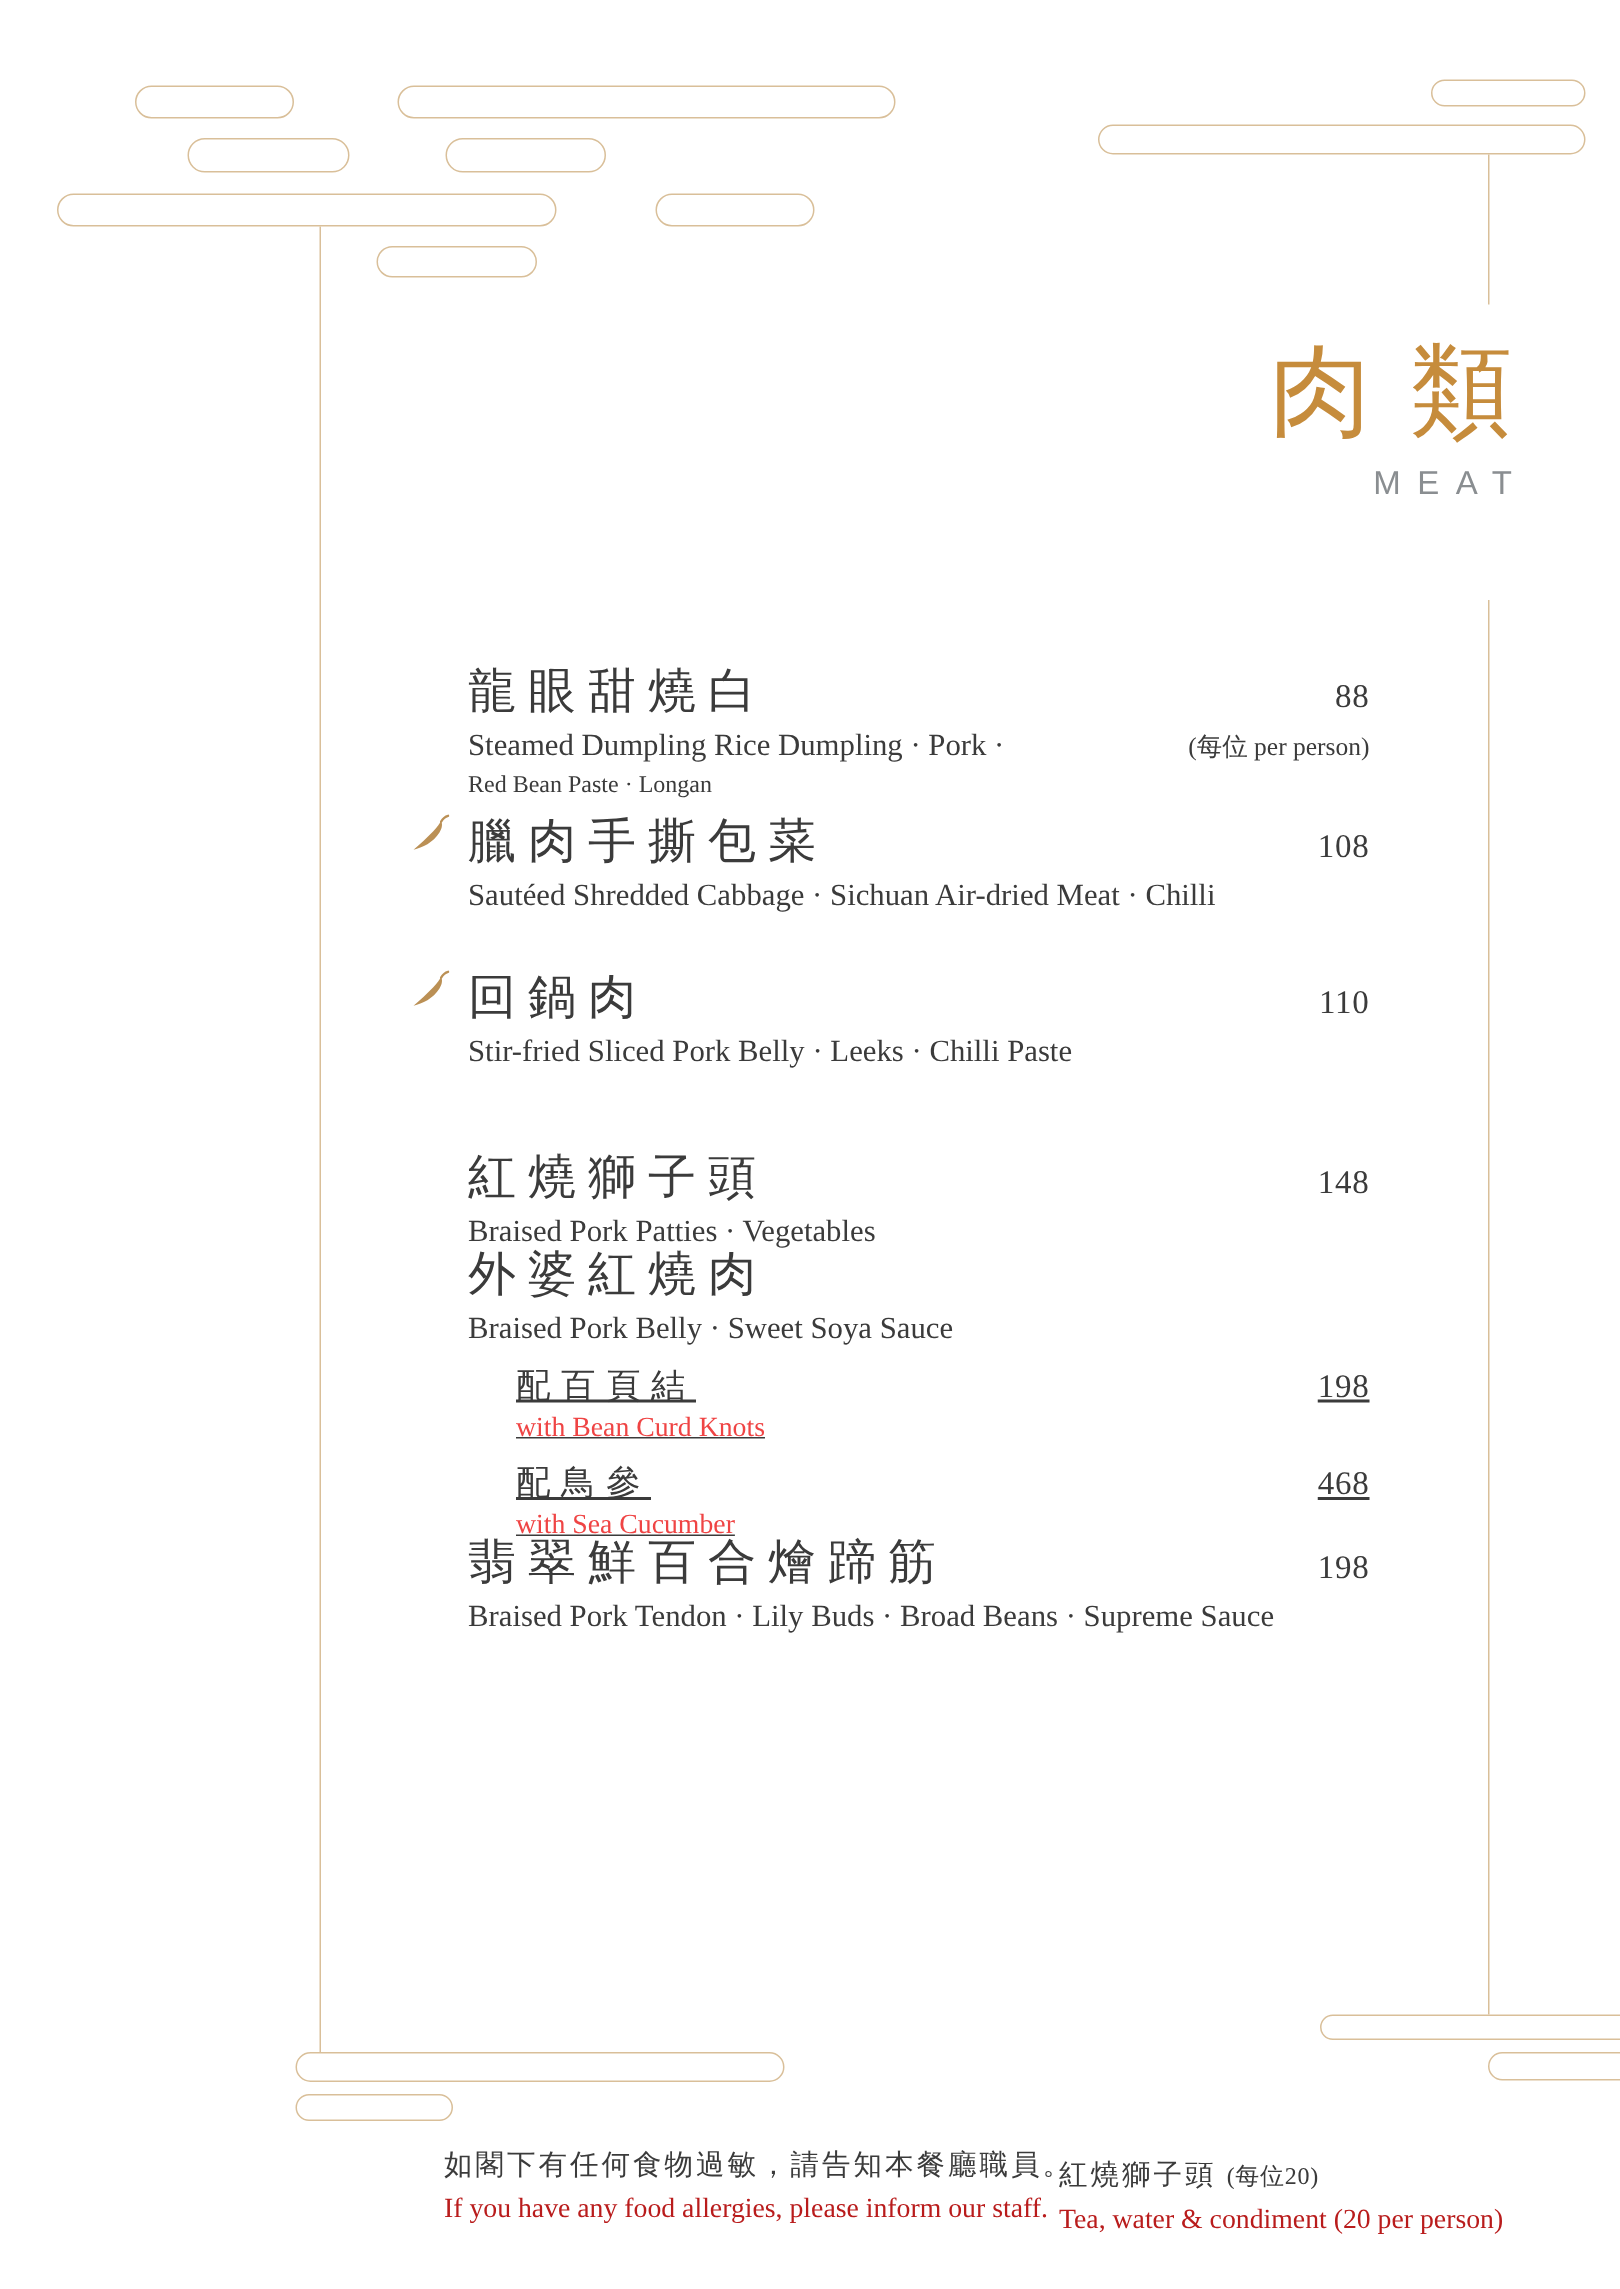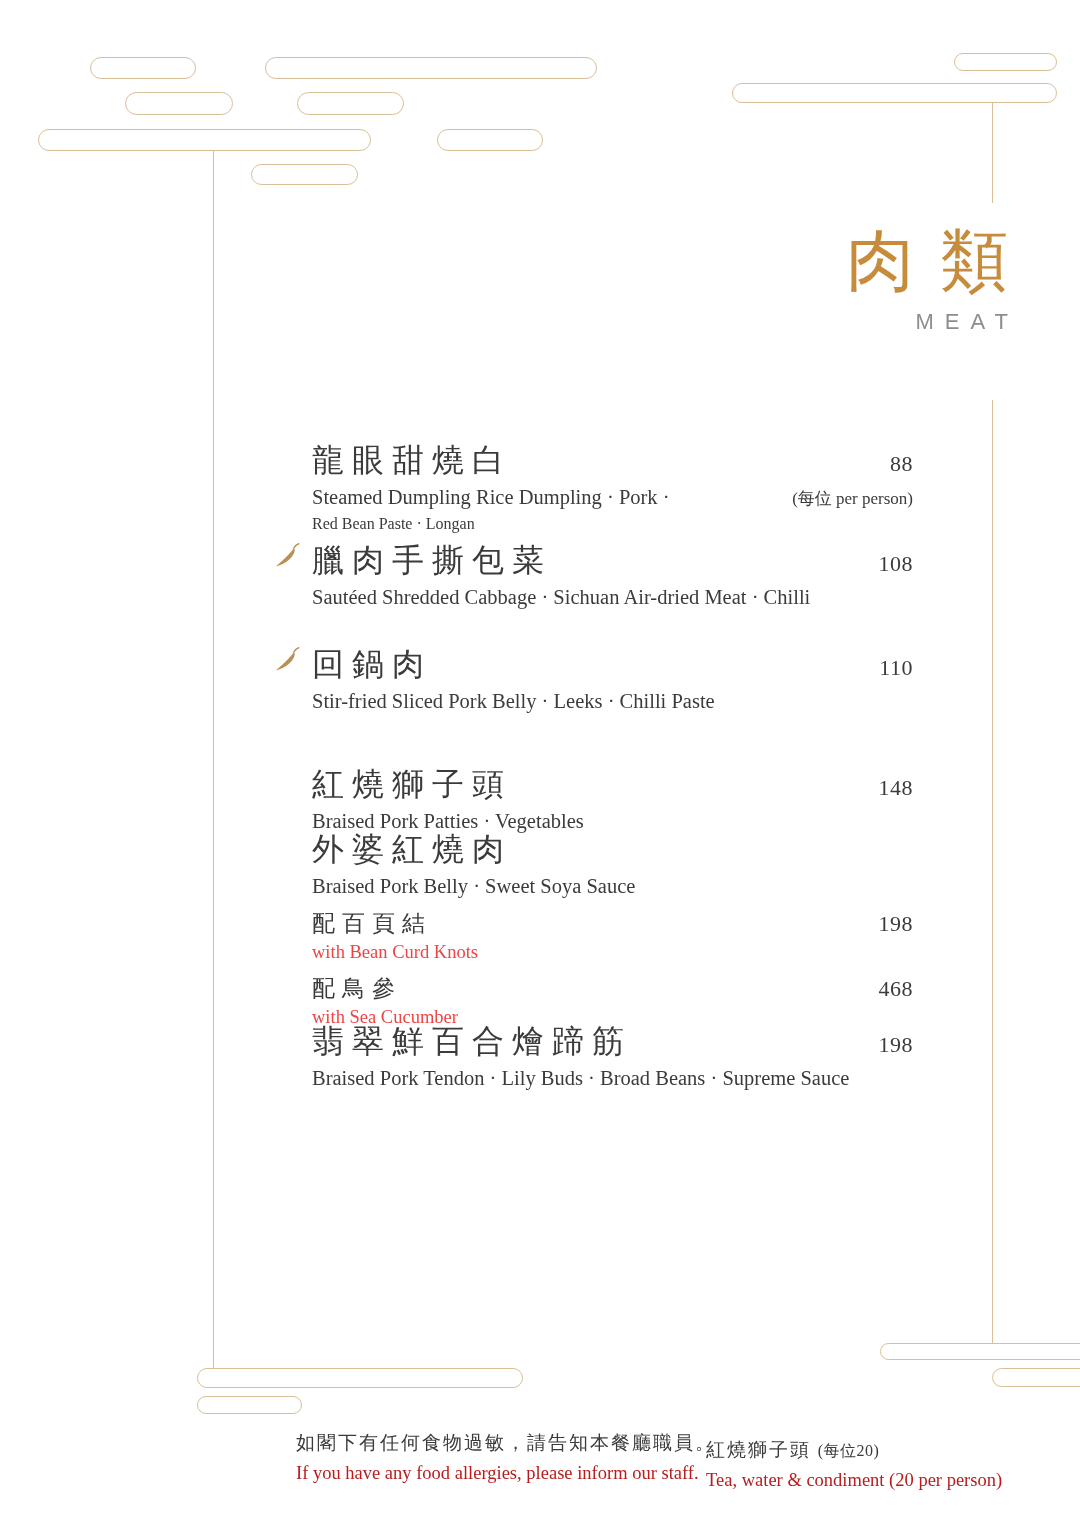--- a/index.html
+++ b/index.html
@@ -30,21 +30,21 @@
   }
 
   
   .item{position:absolute;left:312px;width:601px;}
   .row{display:flex;justify-content:space-between;align-items:baseline;}
   .zh{font-size:32px;letter-spacing:8px;line-height:1.2;color:#3b3b3b;}
   .price{font-size:22px;color:#3b3b3b;letter-spacing:0.5px;}
   .en{font-size:20.5px;line-height:1.15;margin-top:7px;color:#3b3b3b;}
   .en2{font-size:16px;line-height:1.15;margin-top:5px;color:#3b3b3b;}
   .note{font-size:17px;color:#3b3b3b;white-space:nowrap;}
-  .subs{margin-top:9px;}
+  .subs{margin-left:32px;margin-top:9px;text-decoration:underline;}
   .sub + .sub{margin-top:10px;}
   .sub-zh{font-size:23px;letter-spacing:7px;color:#3b3b3b;}
   .sub-en{font-size:18.5px;line-height:1.15;margin-top:3px;color:#ef4444;}
   .chilli{position:absolute;left:-38px;top:1px;width:27px;height:27px;}
 
   
   .footer-left{position:absolute;left:296px;top:1430px;}
   .footer-right{position:absolute;left:706px;top:1437px;}
   .f-zh{font-size:19px;letter-spacing:2px;color:#3b3b3b;}
   .f-en{font-size:18.5px;margin-top:7px;color:#b91c1c;}

